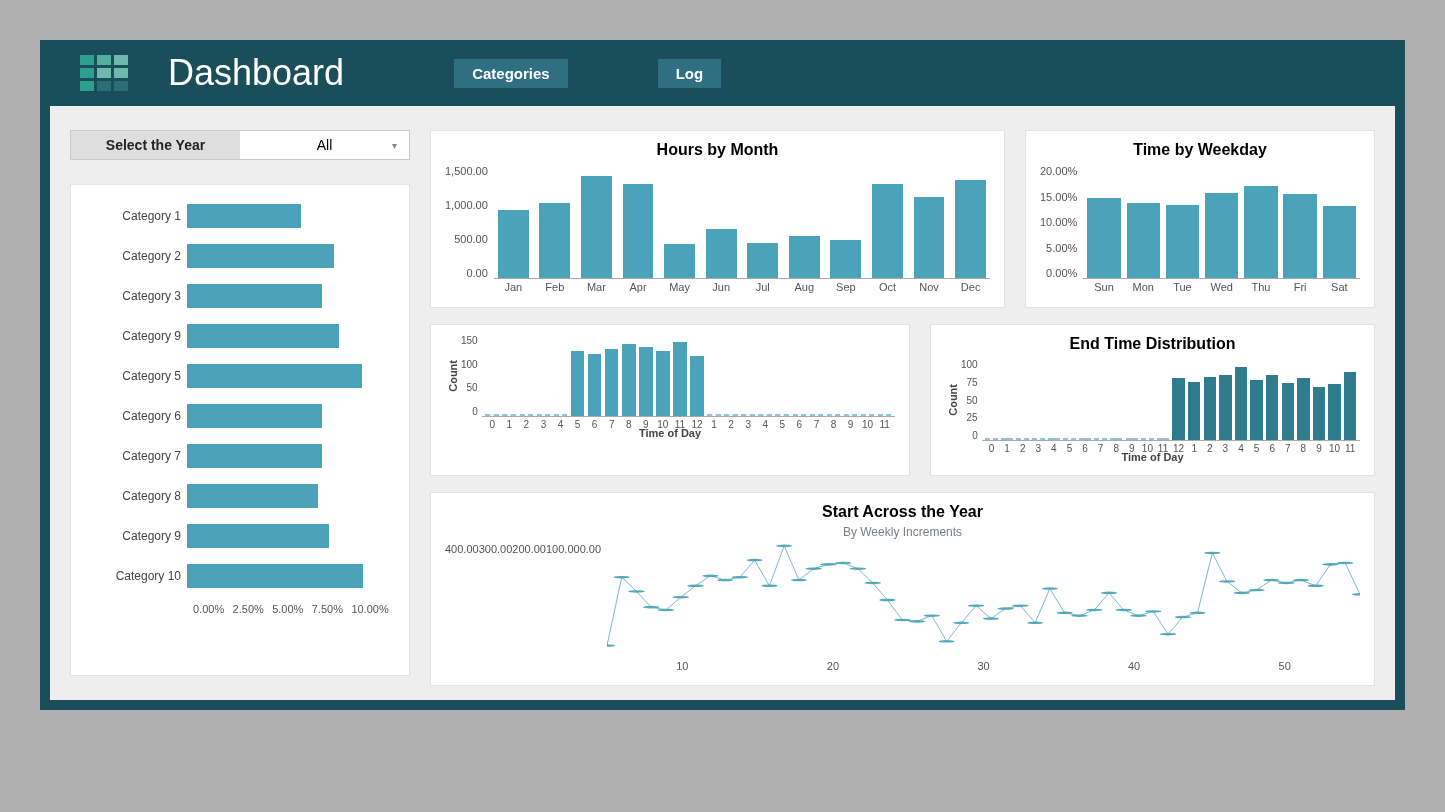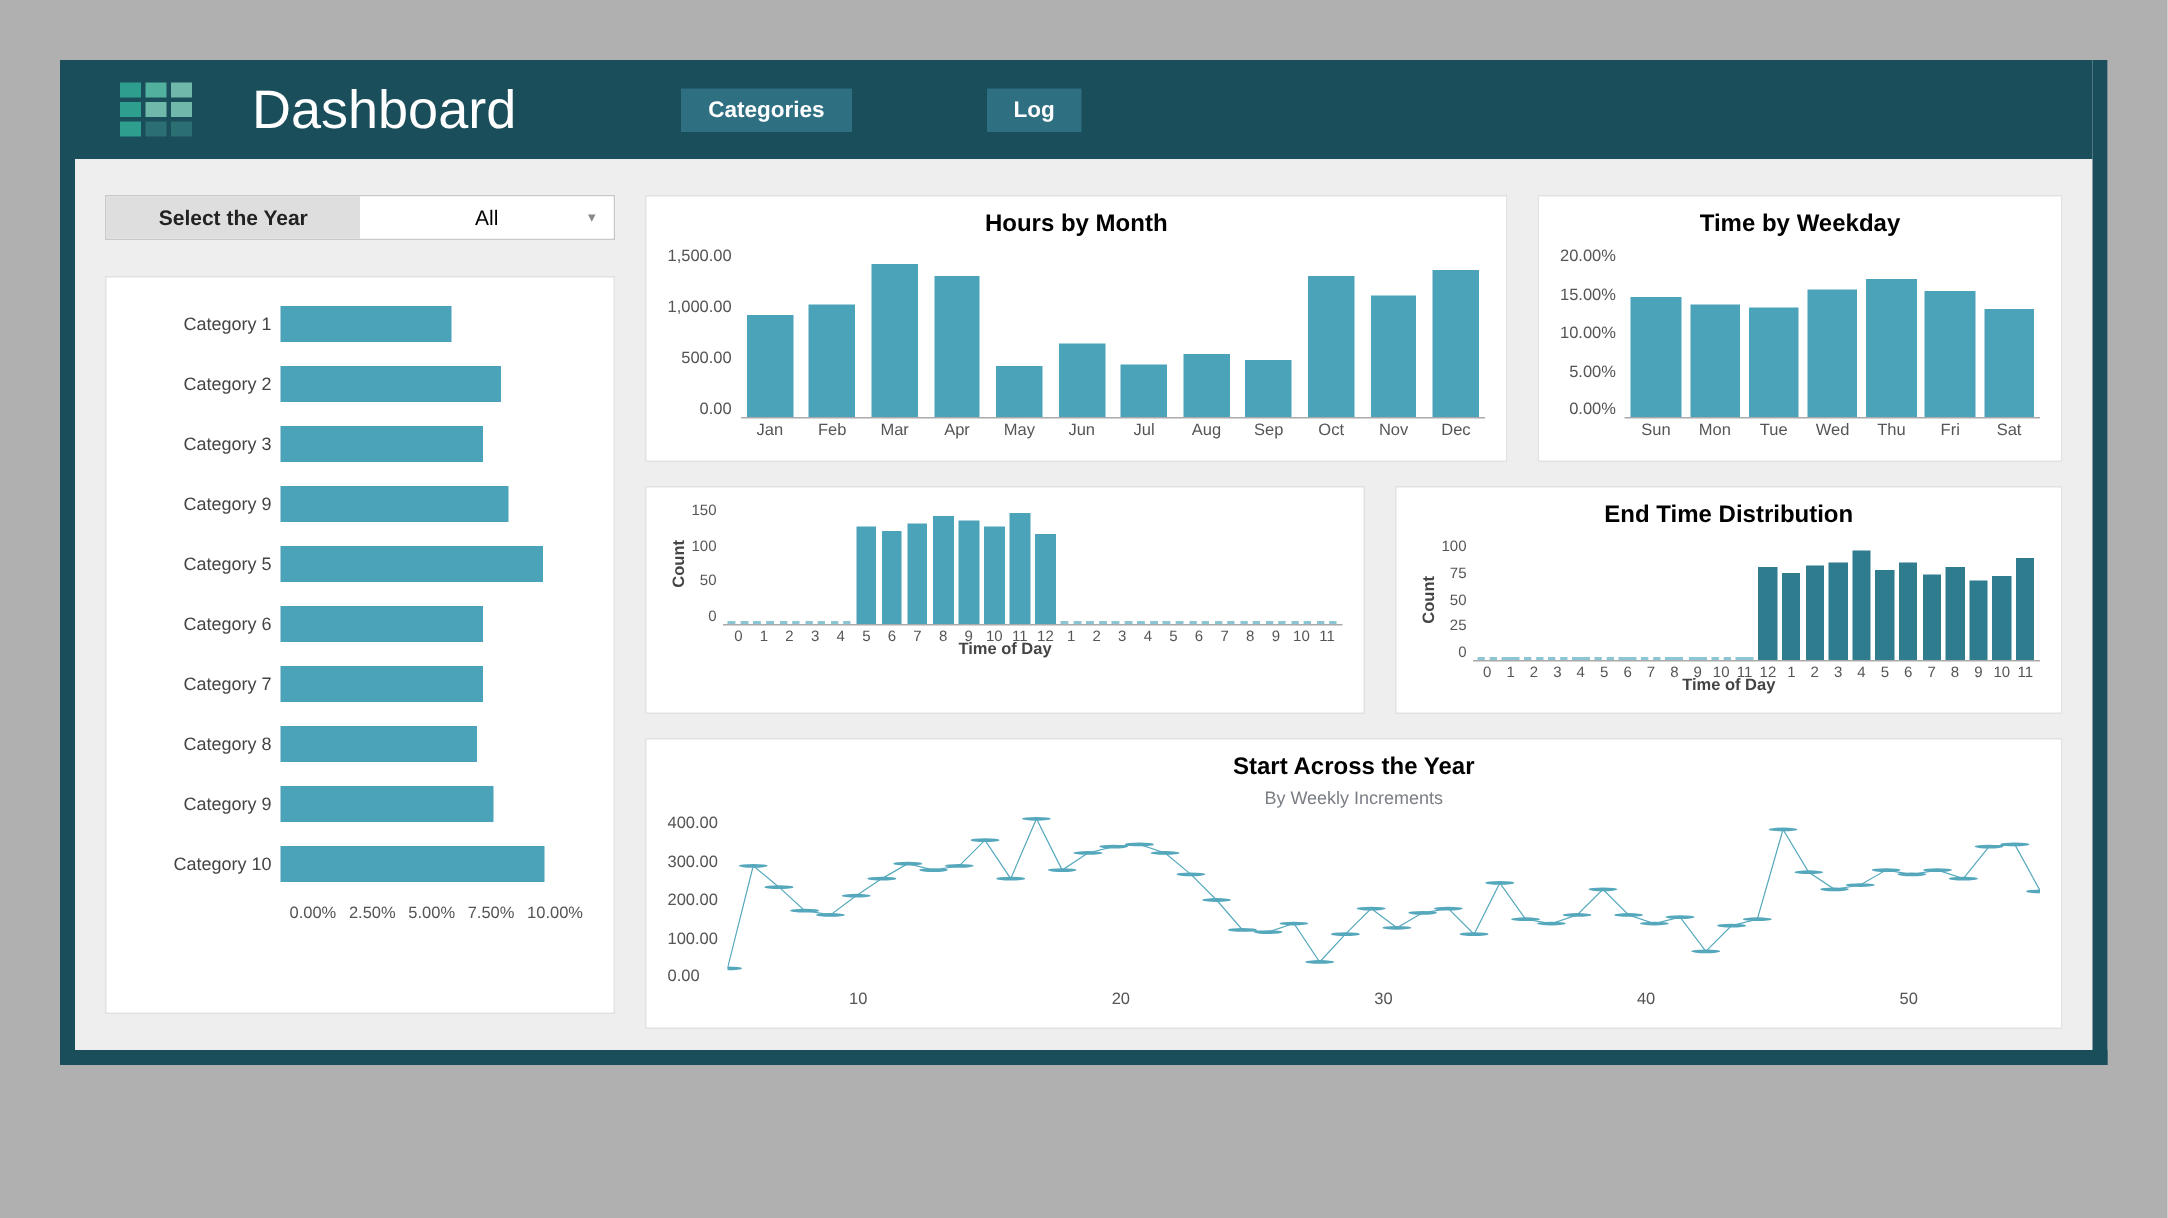--- a/index.html
+++ b/index.html
@@ -242,24 +242,25 @@
   }
   .dash {
     border-top: 2px dashed #8cc5d3;
     width: 80%;
     height: 0;
   }
   
   .line-wrap { display: flex; height: 130px; }
   .line-yaxis {
     display: flex;
-    flex-direction: column;
+    flex-direction: row;
     justify-content: space-between;
     font-size: 11px;
     color: #555;
+    text-align: right;
     padding-right: 6px;
     padding-bottom: 16px;
   }
   .line-plot {
     flex: 1;
     position: relative;
     margin-bottom: 16px;
   }
   .line-plot svg { width: 100%; height: 100%; display: block; }
   .line-xlabels {

